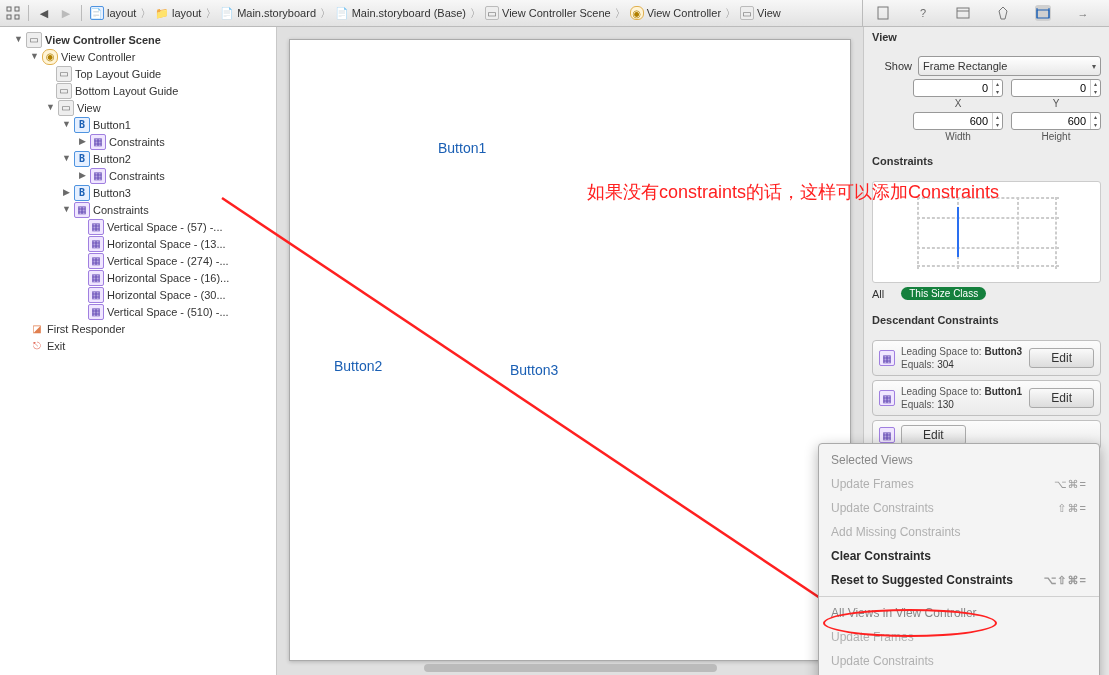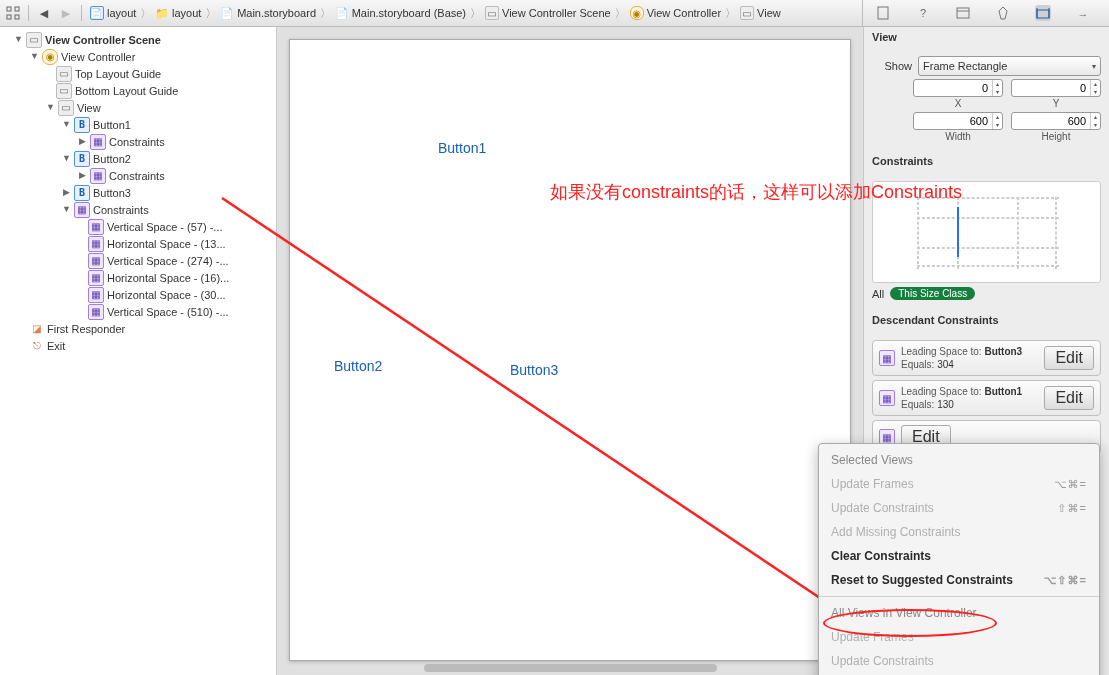--- a/index.html
+++ b/index.html
@@ -18,46 +18,46 @@
 .disclosure { width:9px; height:9px; display:inline-block; color:#6a6a6a; font-size:9px; text-align:center; line-height:9px; }
 .nav-ico { width:14px; height:14px; display:inline-flex; align-items:center; justify-content:center; font-size:10px; border:1px solid #999; border-radius:2px; }
 .nav-ico.purple { background:#f0e6ff; border-color:#a07fe0; color:#5a3eb0; }
 .nav-ico.yellow { background:#fff4d6; border-color:#e0b04f; color:#b07f00; }
 .nav-ico.gray { background:#eee; border-color:#bbb; color:#666; }
 .nav-ico.blue { background:#e6f0ff; border-color:#4f94e0; color:#1a5fb4; font-weight:bold; font-family:monospace; }
 .nav-ico.cube { border:none; color:#e07f4f; }
 .canvas-wrap { flex:1; background:#e0e0e0; position:relative; display:flex; align-items:flex-start; justify-content:center; padding:12px; overflow:hidden; }
 .artboard { width:560px; height:620px; background:#fff; border:1px solid #aaa; position:relative; box-shadow:0 1px 4px rgba(0,0,0,.2); }
 .art-btn { position:absolute; color:#1a5fb4; font-size:14px; }
-.annotation { position:absolute; top:180px; left:550px; color:#ff2020; font-size:18px; font-family: "Heiti SC","PingFang SC",sans-serif; pointer-events:none; font-weight:500; z-index:5;}
+.annotation { position:absolute; top:180px; left:587px; color:#ff2020; font-size:18px; font-family: "Heiti SC","PingFang SC",sans-serif; pointer-events:none; font-weight:500; z-index:5;}
 .arrow-svg { position:absolute; top:0; left:0; pointer-events:none; z-index:6;}
 .h-scroll { position:absolute; bottom:4px; left:25%; width:50%; height:8px; background:#bbb; border-radius:4px; }
 .inspector { width:245px; border-left:1px solid #c8c8c8; background:#ededed; overflow:auto; font-size:11px; }
 .insp-sect { padding:6px 8px; }
 .insp-title { font-weight:bold; padding:4px 8px; }
 .insp-field-row { display:flex; align-items:center; gap:6px; margin:3px 0; }
 .insp-label { width:40px; text-align:right; color:#333; }
 .insp-select { flex:1; height:18px; background:linear-gradient(#fff,#e8e8e8); border:1px solid #999; border-radius:3px; font-size:11px; padding:0 14px 0 4px; position:relative; display:flex; align-items:center; }
 .insp-select::after { content:"▾"; position:absolute; right:4px; color:#555; font-size:8px; }
 .dual-input { display:flex; gap:8px; }
 .num-field { width:90px; }
 .num-input { width:100%; height:18px; border:1px solid #999; border-radius:3px; background:#fff; font-size:11px; text-align:right; padding:0 14px 0 2px; box-sizing:border-box; position:relative; }
 .stepper { position:absolute; right:1px; top:1px; width:10px; height:16px; display:flex; flex-direction:column; }
 .stepper span { flex:1; font-size:6px; line-height:8px; text-align:center; color:#555; border-left:1px solid #ccc; }
 .sub-label { text-align:center; font-size:10px; color:#555; margin-top:1px; }
 .constraints-visual { height:100px; margin:4px 0; background:#fff; border:1px solid #ccc; border-radius:3px; position:relative; display:flex; align-items:center; justify-content:center; }
 .cv-grid { width:140px; height:70px; position:relative; }
 .cv-grid .dl { position:absolute; border:1px dashed #ccc; }
 .cv-bar { position:absolute; background:#2a6ff0; }
-.pill-row { display:flex; gap:6px; margin:4px 0; align-items:center; }
+.pill-row { display:flex; gap:17px; margin:4px 0; align-items:center; }
 .pill { background:#15803d; color:#fff; border-radius:8px; padding:1px 8px; font-size:10px; }
 .con-item { background:linear-gradient(#fcfcfc,#eaeaea); border:1px solid #c0c0c0; border-radius:4px; margin:4px 0; padding:4px 6px; display:flex; align-items:center; gap:6px; }
 .con-info { flex:1; font-size:10px; line-height:13px; }
 .con-info .k { color:#555; }
-.edit-btn { font-size:16px; color:#333; background:linear-gradient(#fafafa,#dcdcdc); border:1px solid #aaa; border-radius:3px; padding:2px 10px; }
+.edit-btn { font-size:12px; color:#333; background:linear-gradient(#fafafa,#dcdcdc); border:1px solid #aaa; border-radius:3px; padding:2px 21px; }
 .context-menu { position:absolute; left:818px; top:443px; width:280px; background:#f4f4f4; border:1px solid #aaa; border-radius:4px; box-shadow:0 4px 14px rgba(0,0,0,.3); font-size:12px; padding:4px 0; z-index:10; }
 .ctx-row { padding:3px 12px; color:#444; display:flex; justify-content:space-between; align-items:center; height:18px;}
 .ctx-row.head { color:#888; }
 .ctx-row.disabled { color:#b0b0b0; }
 .ctx-row.bold { font-weight:bold; color:#2a2a2a; }
 .ctx-sep { height:1px; background:#d0d0d0; margin:4px 0; }
 .ctx-sc { color:#9a9a9a; font-family: "Lucida Grande", Arial; letter-spacing:1px; font-size:11px;}
 .ring-ellipse { position:absolute; left:823px; top:609px; width:170px; height:24px; border:2px solid #ff2020; border-radius:50%; z-index:11; pointer-events:none; }
 .small-footer { text-align:center; color:#777; font-size:10px; padding:2px; }
 </style>

